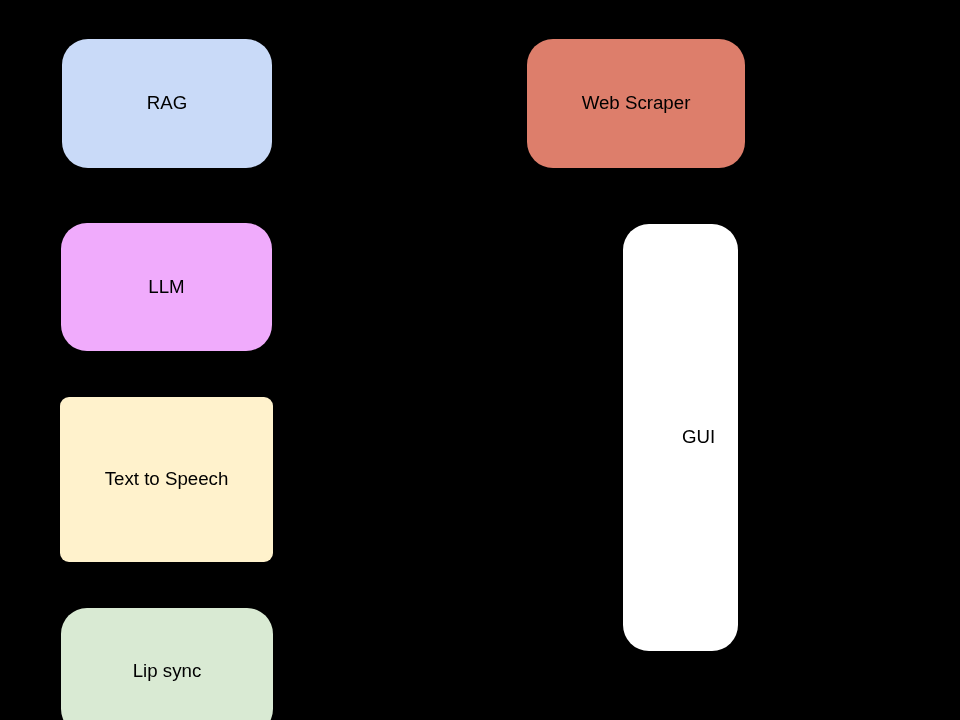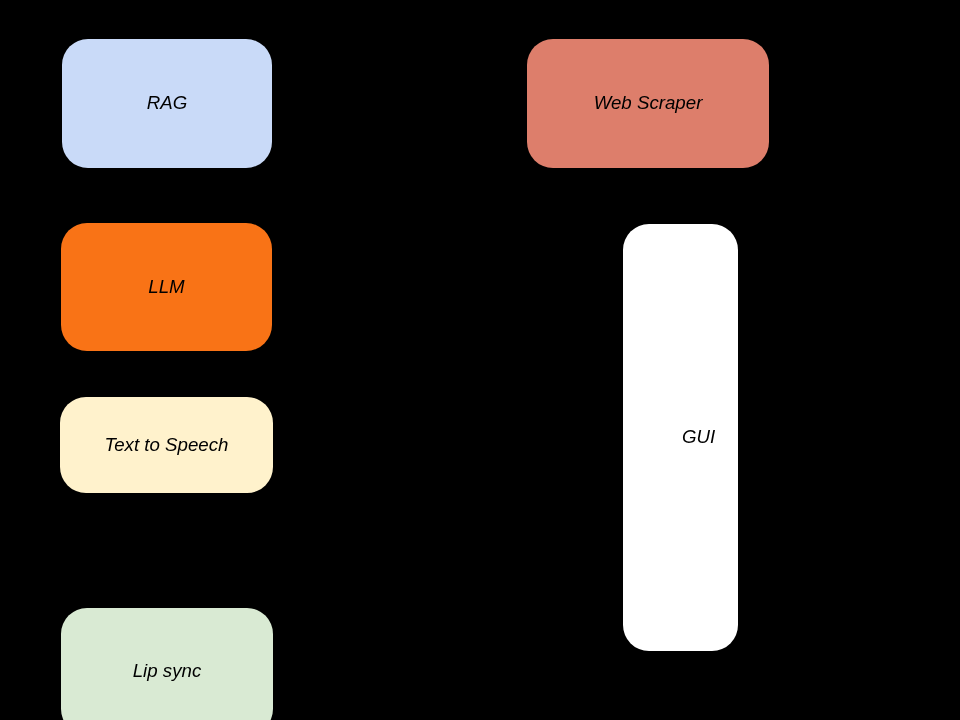--- a/index.html
+++ b/index.html
@@ -25,44 +25,43 @@
     align-items: center;
     justify-content: center;
     box-sizing: border-box;
   }
   .node-label {
     font-size: 18.7px;
     line-height: 1.2;
     color: #000000;
     text-align: left;
     white-space: nowrap;
-    font-style: italic;
   }
   
   .node-rag            { left: 62px;  top: 39px;  width: 210px; height: 129px; }
-  .node-web-scraper    { left: 527px; top: 39px;  width: 242px; height: 129px; }
+  .node-web-scraper    { left: 527px; top: 39px;  width: 218px; height: 129px; }
   .node-llm            { left: 61px;  top: 223px; width: 211px; height: 128px; }
-  .node-text-to-speech { left: 60px;  top: 397px; width: 213px; height: 96px; }
+  .node-text-to-speech { left: 60px;  top: 397px; width: 213px; height: 165px; border-radius: 9px; }
   .node-lip-sync       { left: 61px;  top: 583px; width: 212px; height: 127px; margin-top: 25px; }
   .node-gui            { left: 623px; top: 224px; width: 115px; height: 427px; }
 </style>
 </head>
 <body>
 
 <div class="canvas" style="background: rgb(0, 0, 0);">
 
   <div class="node node-rag" style="background: rgb(201, 218, 248); color: rgb(0, 0, 0);">
     <span class="node-label">RAG</span>
   </div>
 
   <div class="node node-web-scraper" style="background: rgb(221, 126, 107); color: rgb(0, 0, 0);">
     <span class="node-label">Web Scraper</span>
   </div>
 
-  <div class="node node-llm" style="background: #f97316; color: rgb(0, 0, 0);">
+  <div class="node node-llm" style="background: #f0abfc; color: rgb(0, 0, 0);">
     <span class="node-label">LLM</span>
   </div>
 
   <div class="node node-text-to-speech" style="background: rgb(255, 242, 204); color: rgb(0, 0, 0);">
     <span class="node-label">Text to Speech</span>
   </div>
 
   <div class="node node-lip-sync" style="background: rgb(217, 234, 211); color: rgb(0, 0, 0);">
     <span class="node-label">Lip sync</span>
   </div>

